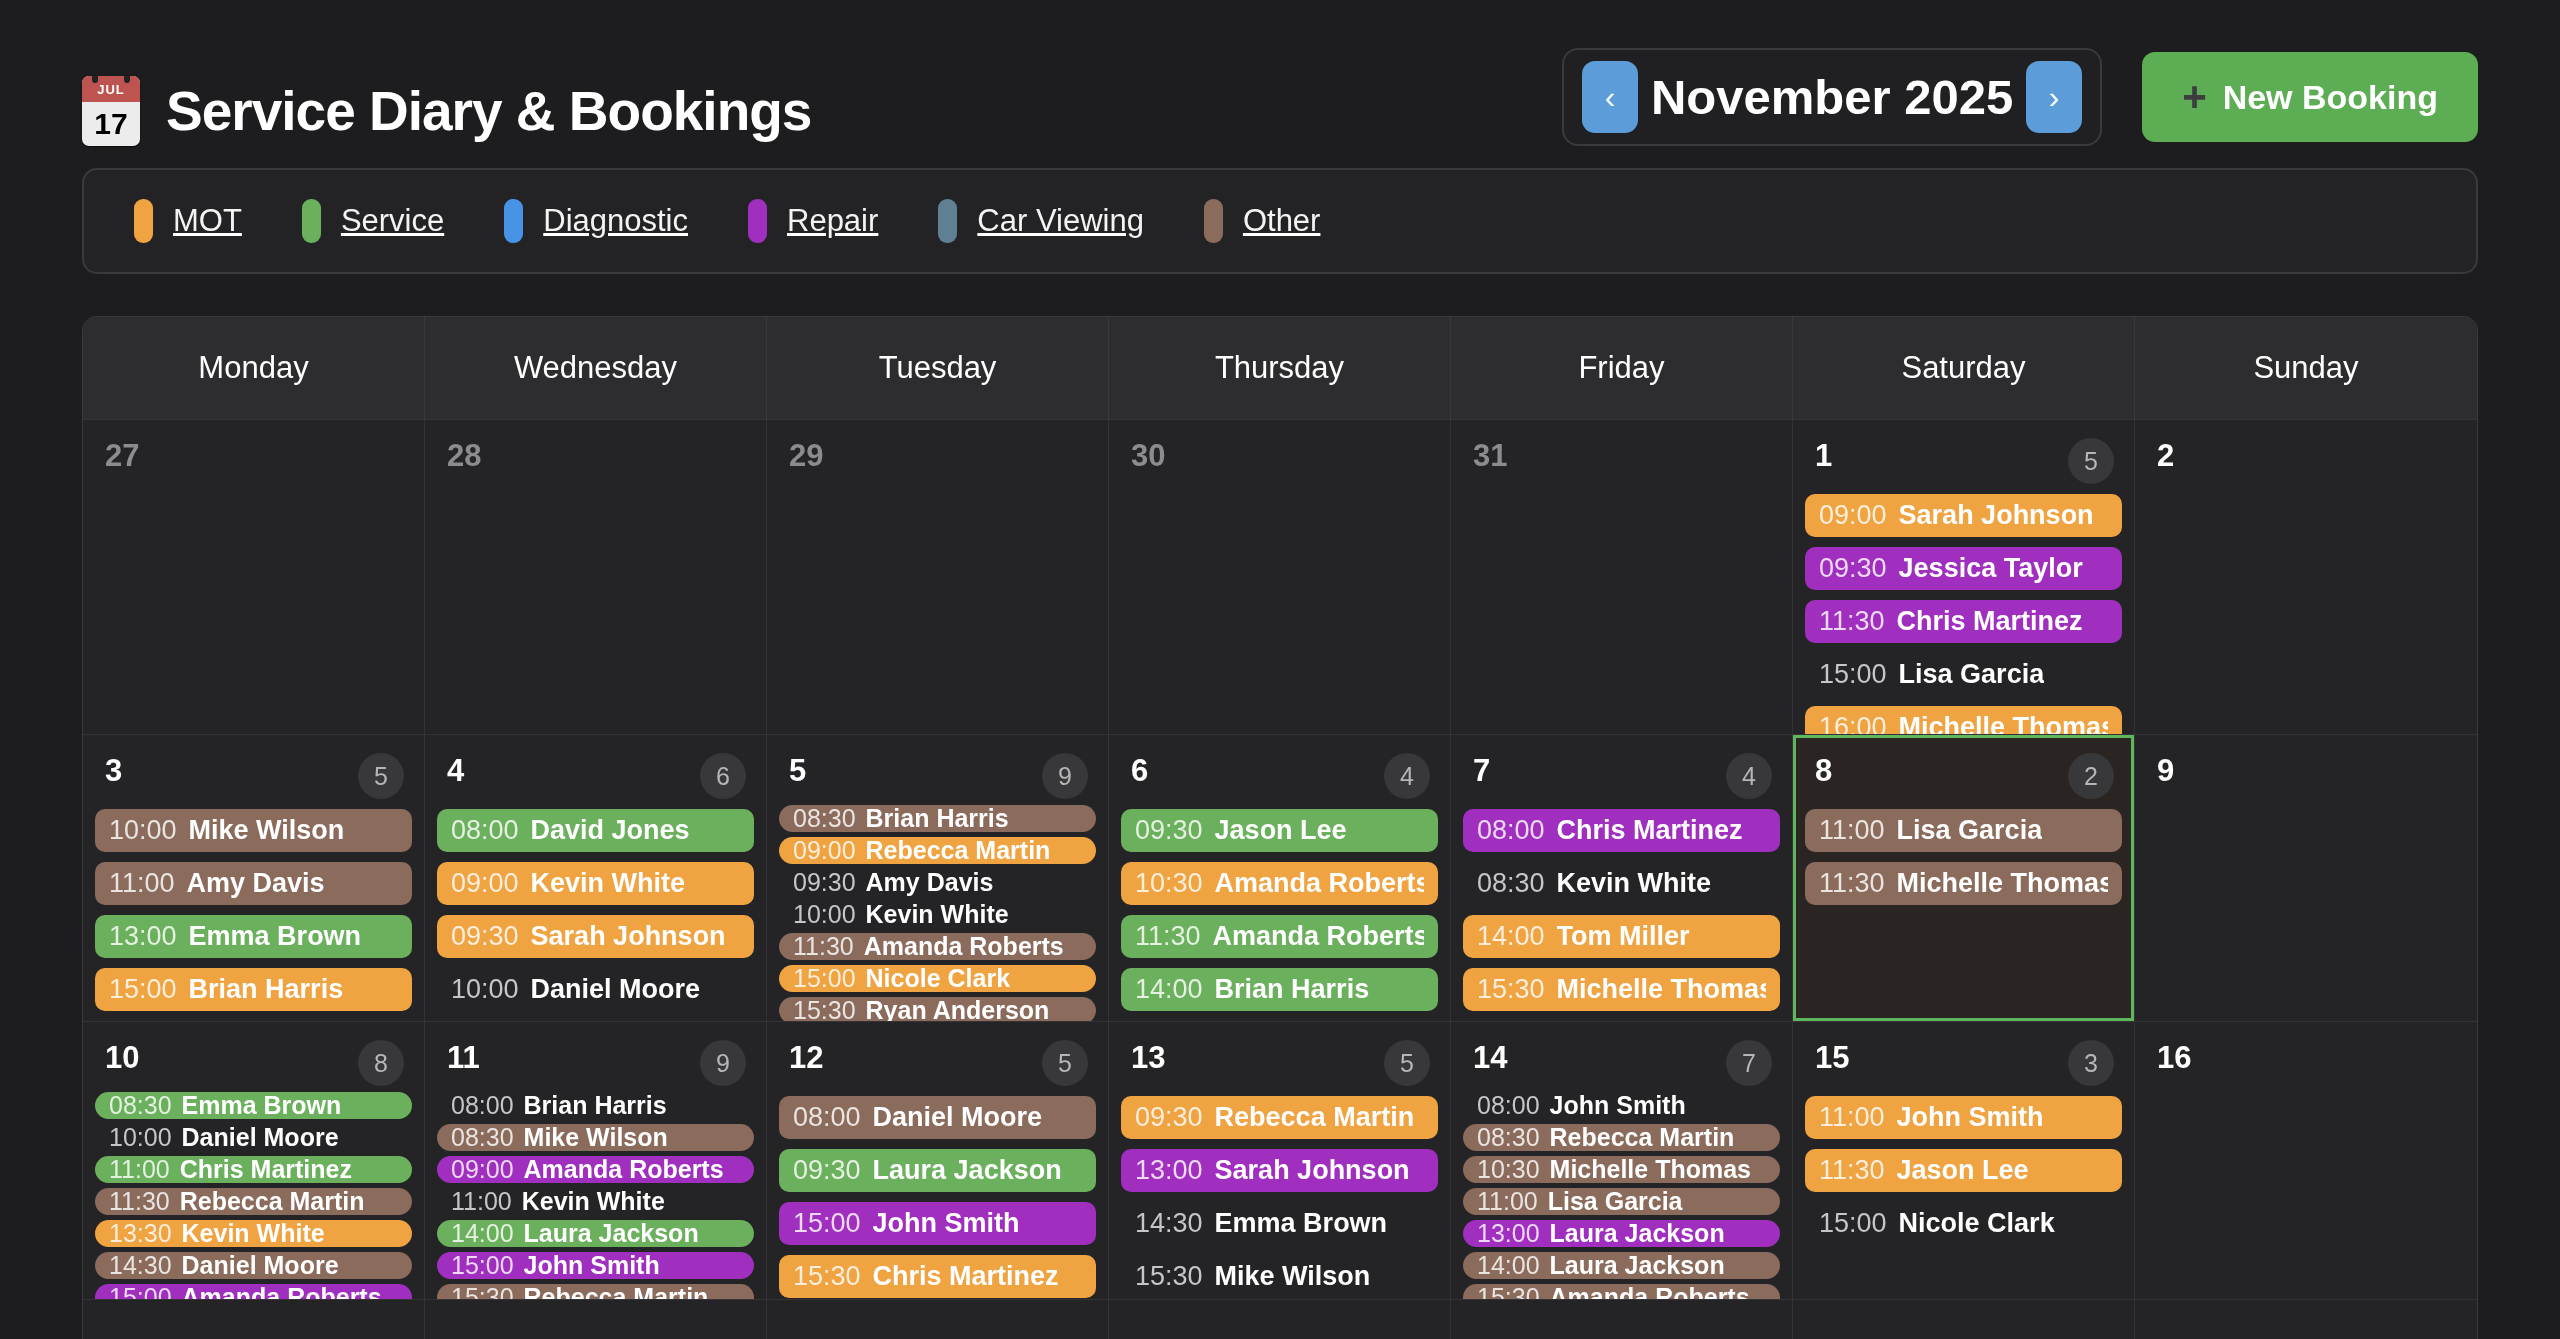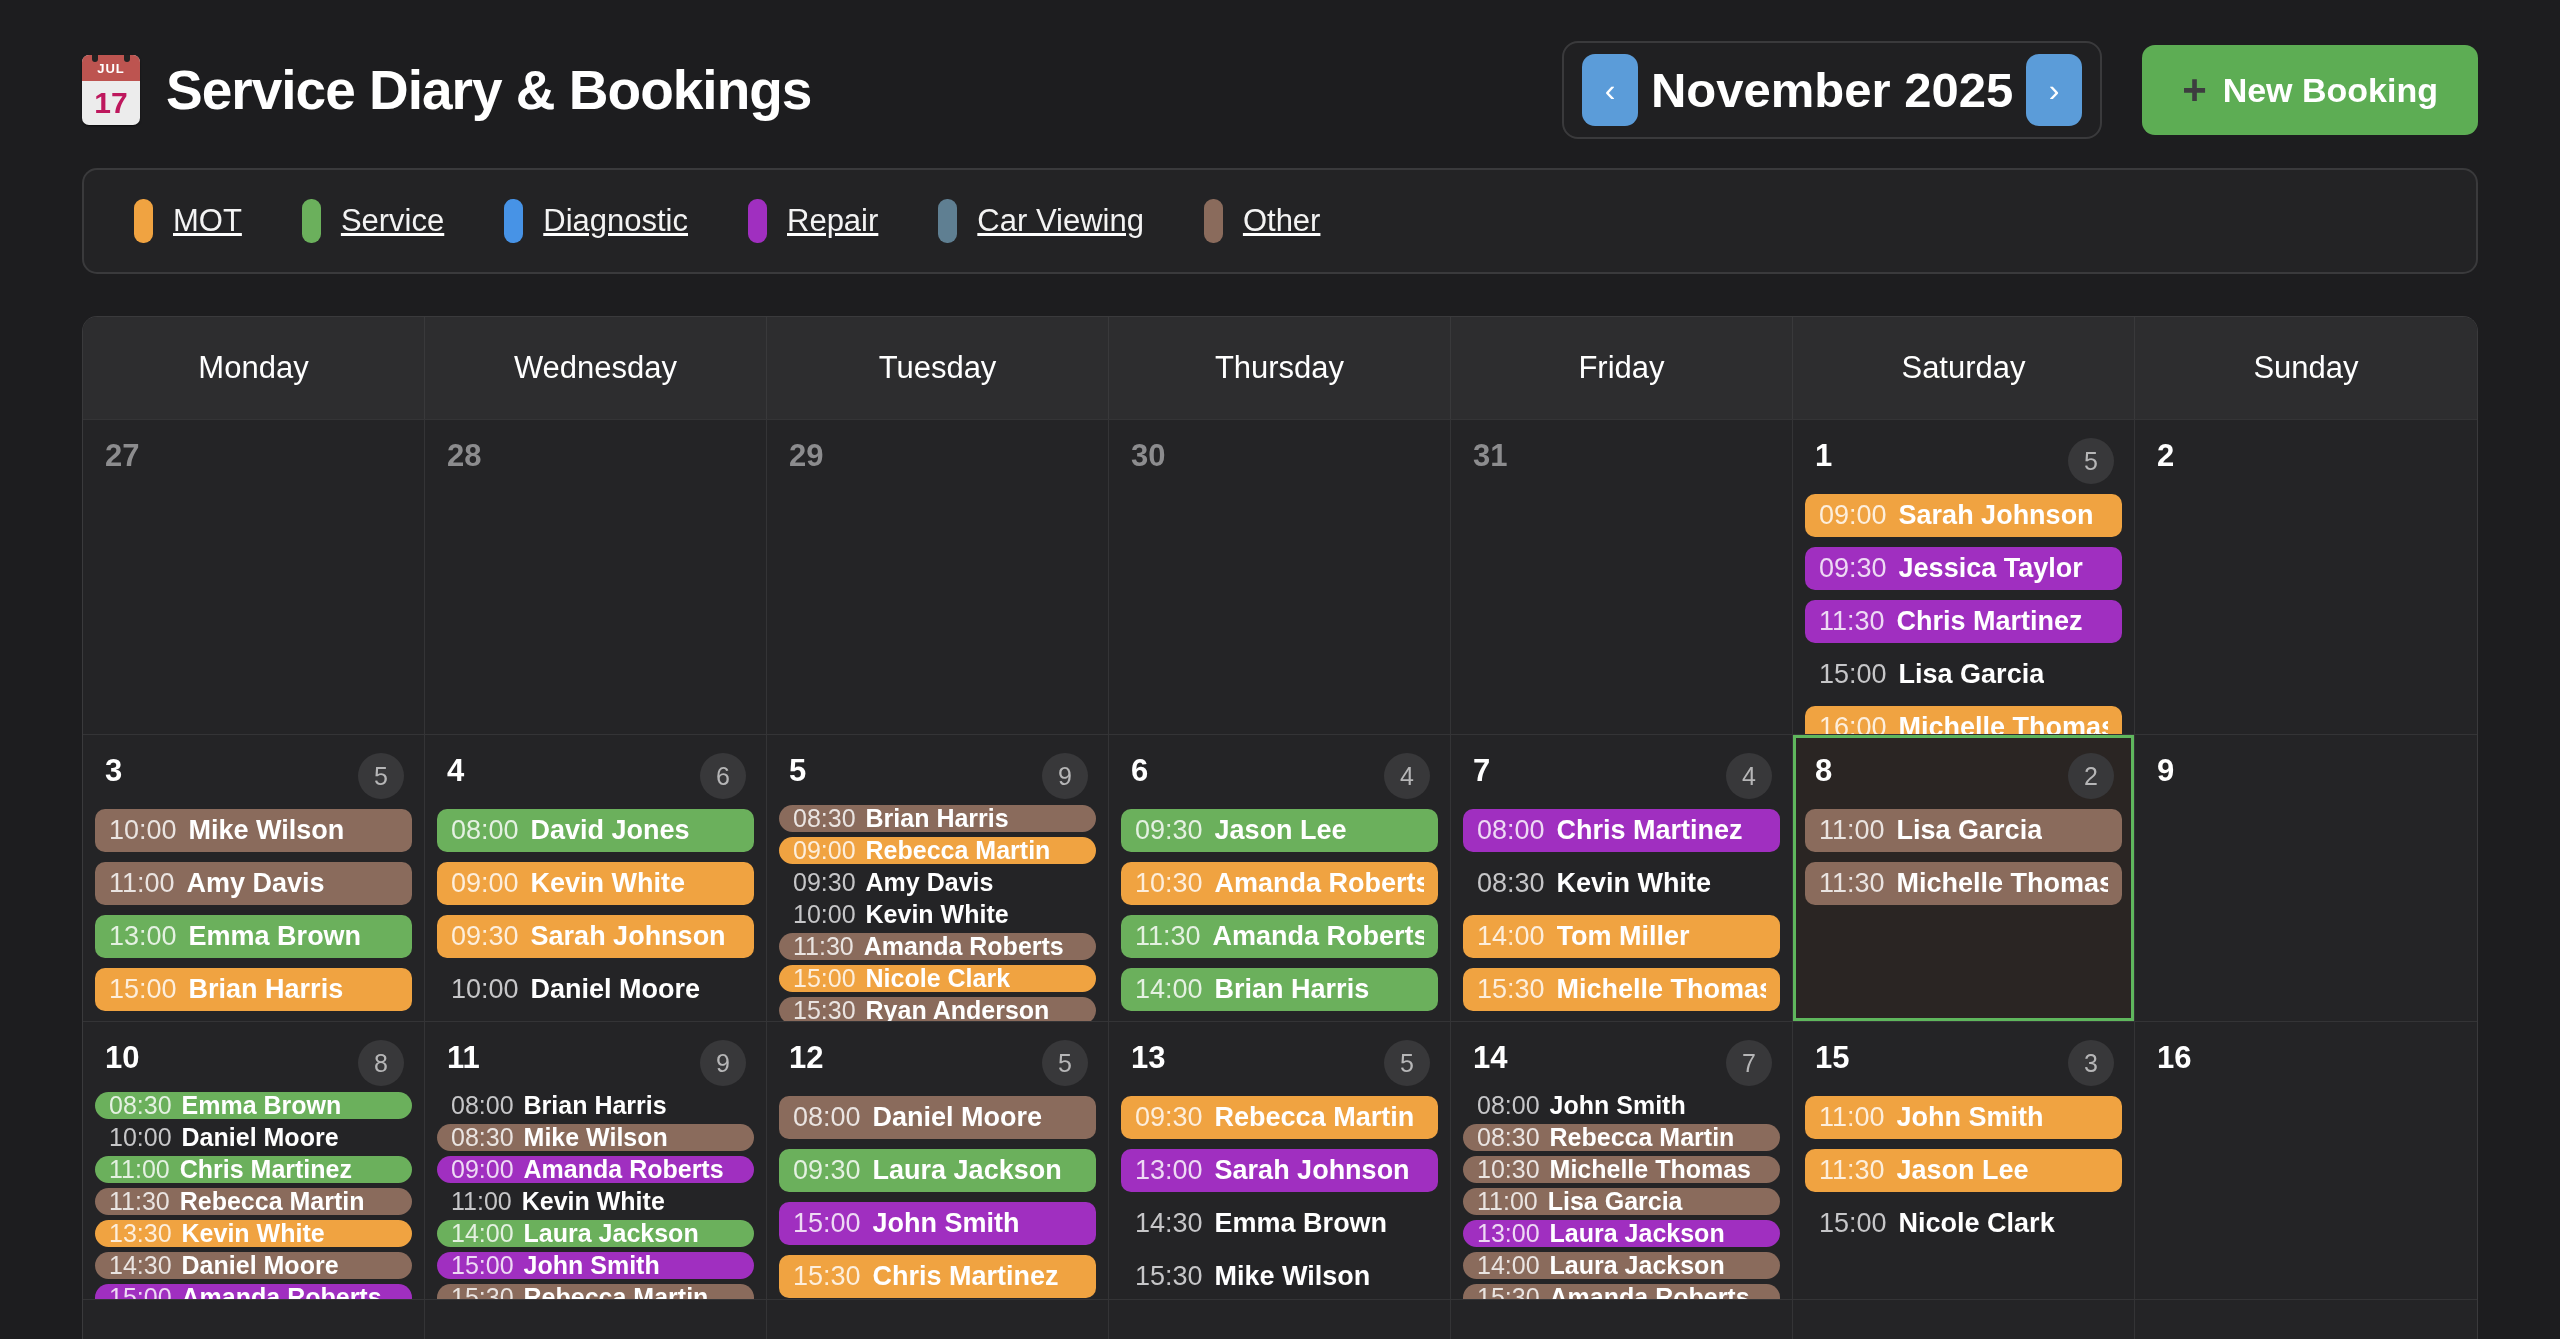--- a/index.html
+++ b/index.html
@@ -1,31 +1,31 @@
 <!DOCTYPE html>
 <html><head>
 <meta charset="utf-8">
 <style>
   * { margin:0; padding:0; box-sizing:border-box; }
   html,body { width:2560px; height:1339px; overflow:hidden; background:#1d1d1f;
     font-family:"Liberation Sans", sans-serif; color:#fff; }
   .page { width:2396px; margin:0 auto; padding-top:34px; }
 
   
-  .header { display:flex; align-items:center; justify-content:space-between; height:112px; }
+  .header { display:flex; align-items:flex-end; justify-content:space-between; height:112px; }
   .title-group { display:flex; align-items:center; gap:26px; }
   .cal-icon { width:58px; height:70px; border-radius:7px; overflow:hidden; background:#ececec;
     box-shadow:0 1px 2px rgba(0,0,0,.6); flex:0 0 auto; }
   .cal-icon .top { height:26px; background:#bd5450; color:#fff; font-size:13px; font-weight:700;
     display:flex; align-items:center; justify-content:center; letter-spacing:1px; position:relative; }
   .cal-icon .top::before,.cal-icon .top::after { content:""; position:absolute; top:-3px; width:6px; height:10px;
     background:#222; border-radius:3px; }
   .cal-icon .top::before { left:10px; } .cal-icon .top::after { right:10px; }
   .cal-icon .bottom { height:44px; display:flex; align-items:center; justify-content:center;
-    color:#be185d; font-size:30px; font-weight:700; }
+    color:#000000; font-size:30px; font-weight:700; }
   h1 { font-size:55px; font-weight:700; letter-spacing:-1px; }
 
   .header-right { display:flex; align-items:center; gap:40px; }
   .month-nav { width:540px; height:98px; border:2px solid #3a3a3c; border-radius:16px;
     display:flex; align-items:center; justify-content:space-between; padding:0 18px; background:#202022; }
   .nav-btn { width:56px; height:72px; border:none; border-radius:13px; background:#5b9cd9; color:#fff;
     font-size:32px; cursor:pointer; display:flex; align-items:center; justify-content:center; font-family:inherit; }
   .month-label { font-size:49px; font-weight:700; }
   .new-booking { height:90px; border:none; border-radius:13px; background:#5dad54; padding:0 40px;
     display:flex; align-items:center; gap:16px; cursor:pointer; font-family:inherit; }

